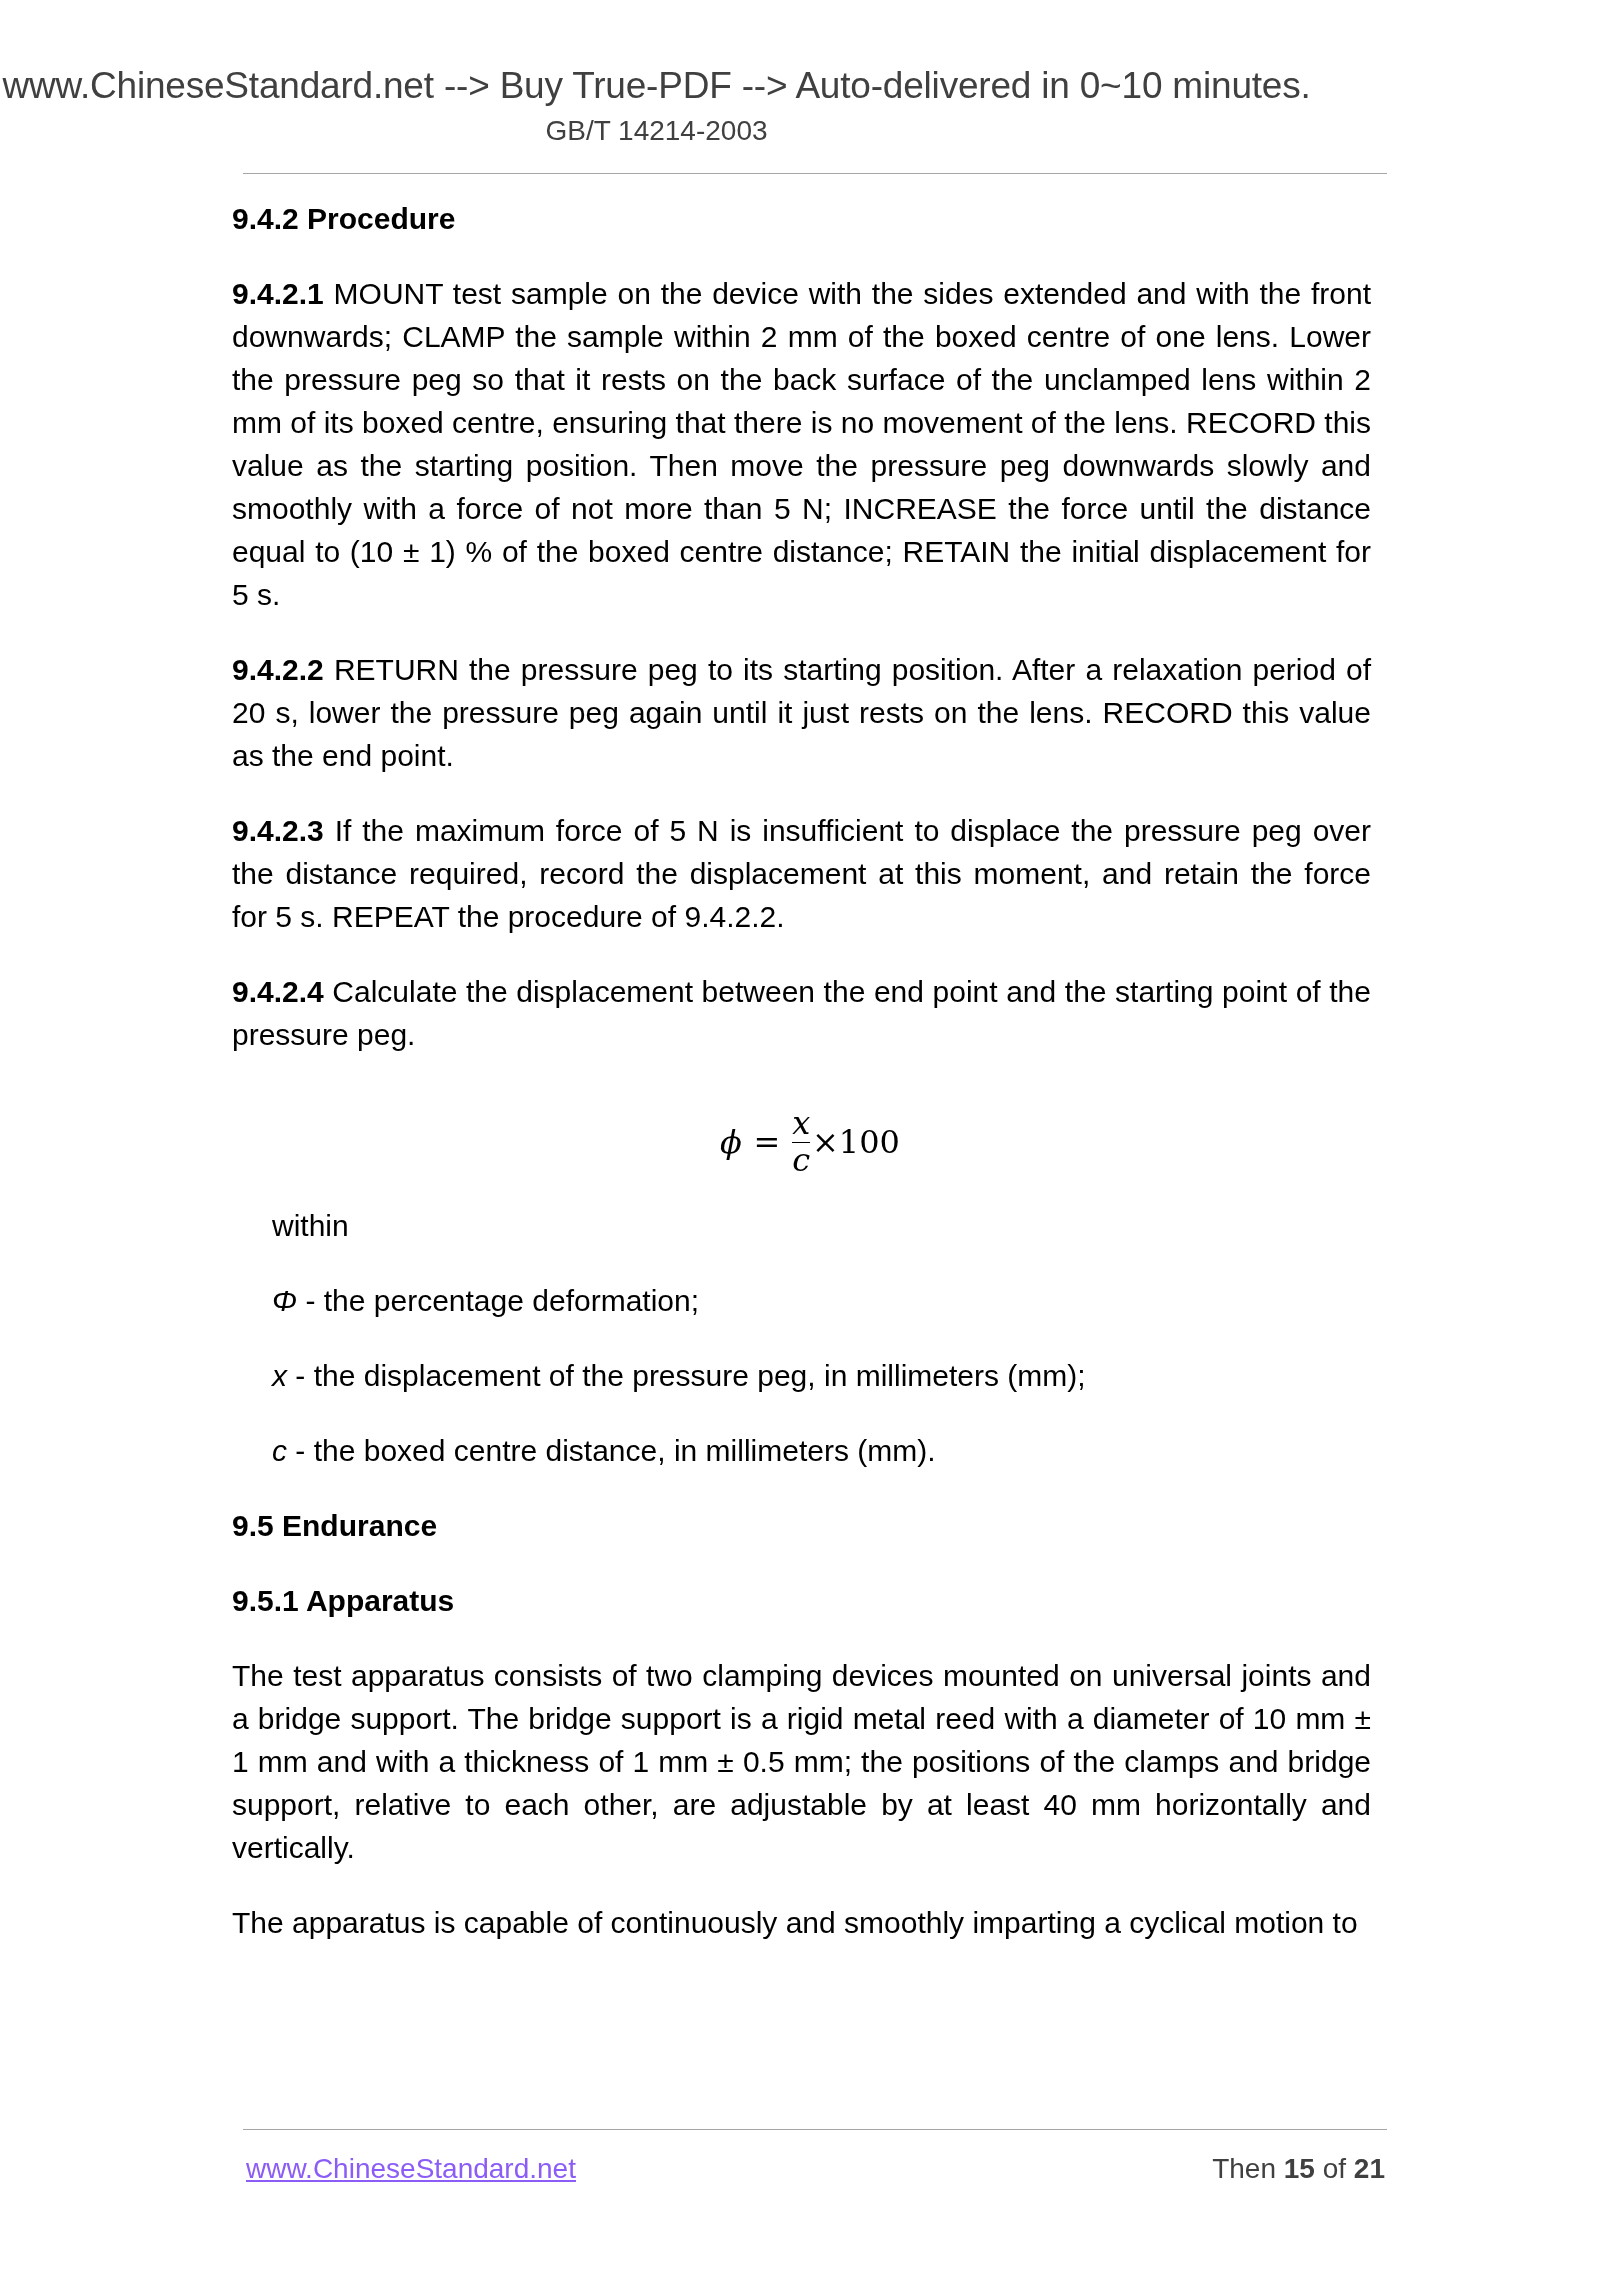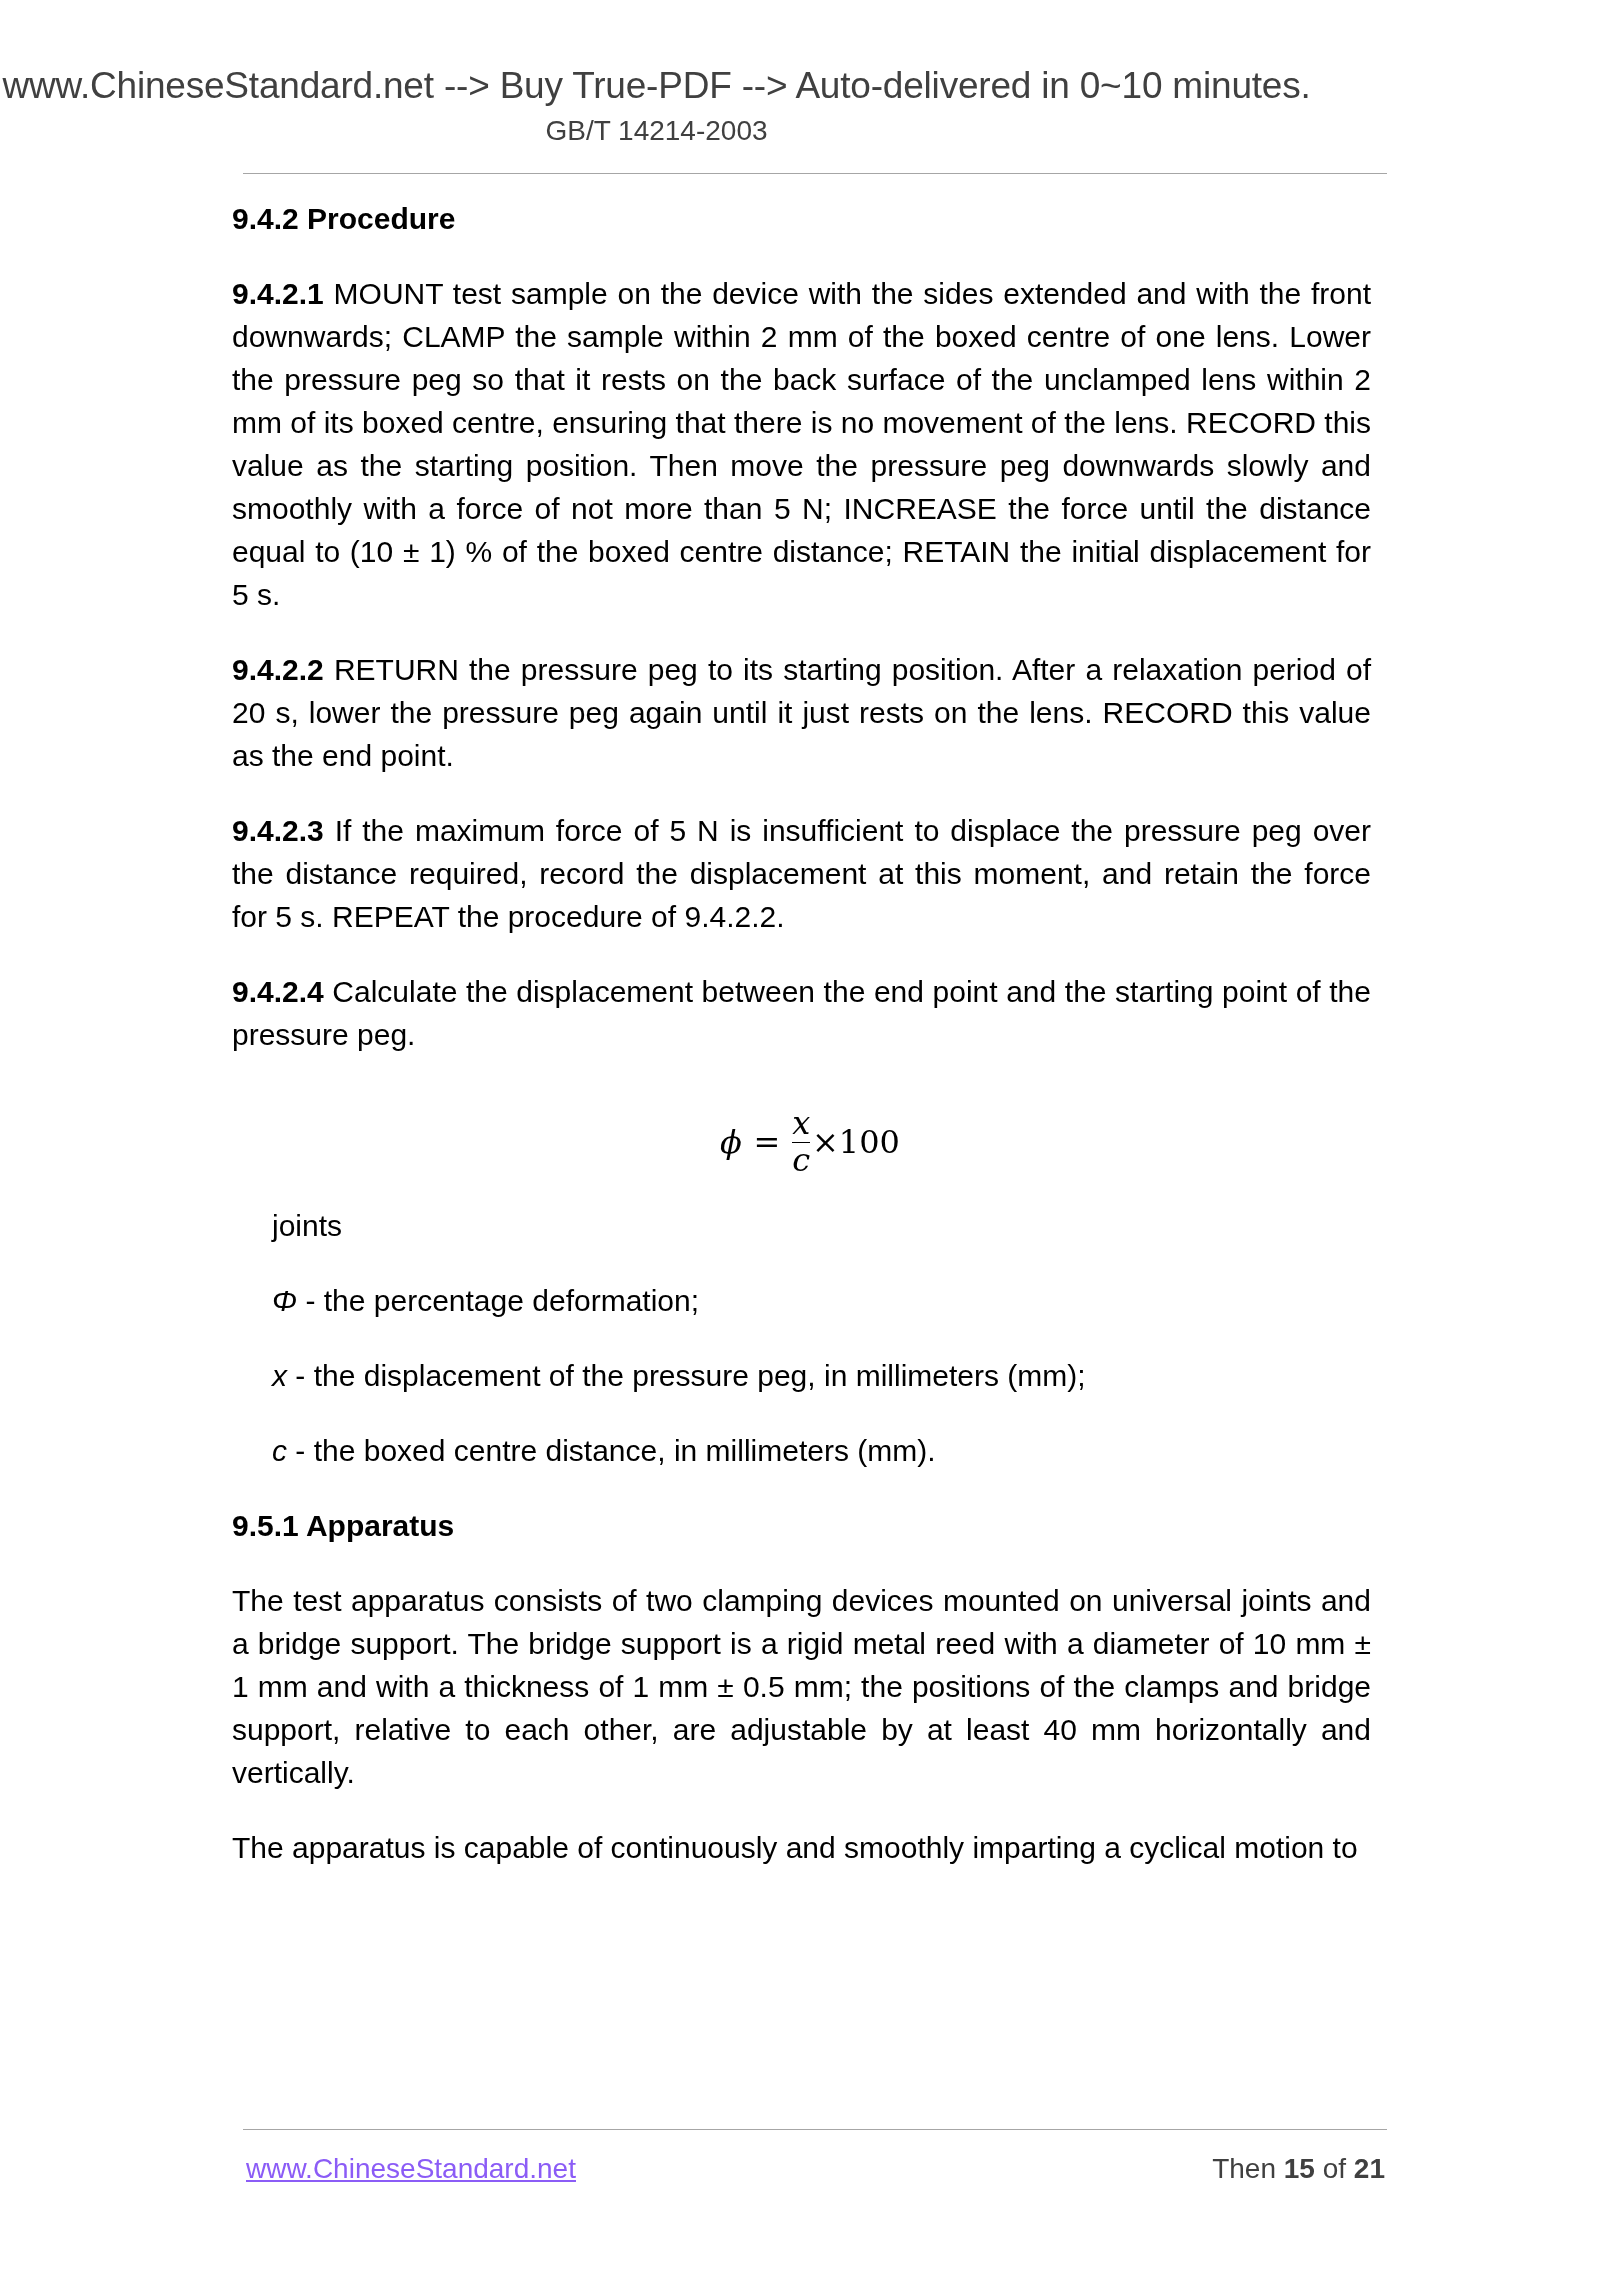--- a/index.html
+++ b/index.html
@@ -169,32 +169,33 @@
       <span class="frac">
         <span>x</span>
         <span class="bar"></span>
         <span>c</span>
       </span>
       <span class="times">×100</span>
     </div>
   </div>
 
   <div class="where-block">
-    <p>joints</p>
+    <p>within</p>
     <p>
       <span class="sym">Φ</span><span> - the percentage deformation;</span>
     </p>
     <p>
       <span class="sym">x</span><span> - the displacement of the pressure peg, in millimeters (mm);</span>
     </p>
     <p>
       <span class="sym">c</span><span> - the boxed centre distance, in millimeters (mm).</span>
     </p>
   </div>
 
+  <div class="heading">9.5 Endurance</div>
 
   <div class="heading">9.5.1 Apparatus</div>
 
   <p class="para">The test apparatus consists of two clamping devices mounted on universal joints and a bridge support. The bridge support is a rigid metal reed with a diameter of 10 mm ± 1 mm and with a thickness of 1 mm ± 0.5 mm; the positions of the clamps and bridge support, relative to each other, are adjustable by at least 40 mm horizontally and vertically.</p>
 
   <p class="para">The apparatus is capable of continuously and smoothly imparting a cyclical motion to</p>
 
 </div>
 
 <div class="rule bottom"></div>

